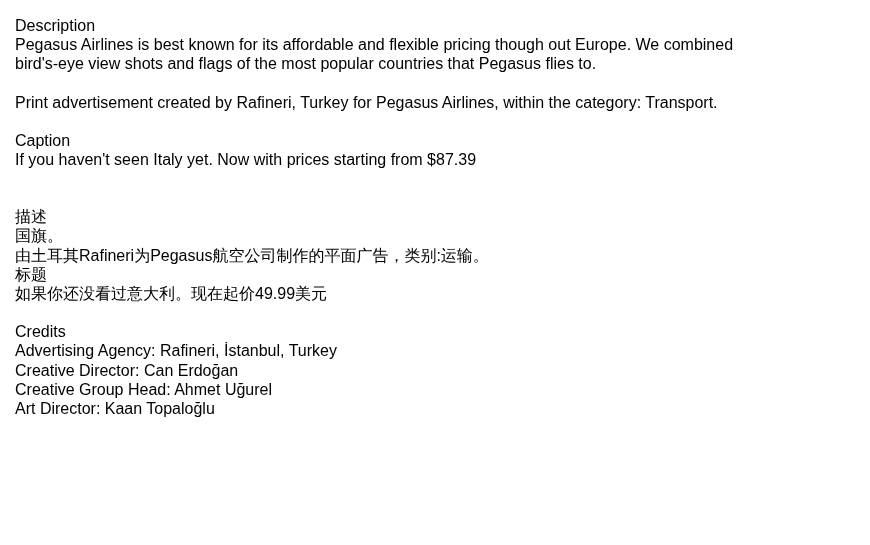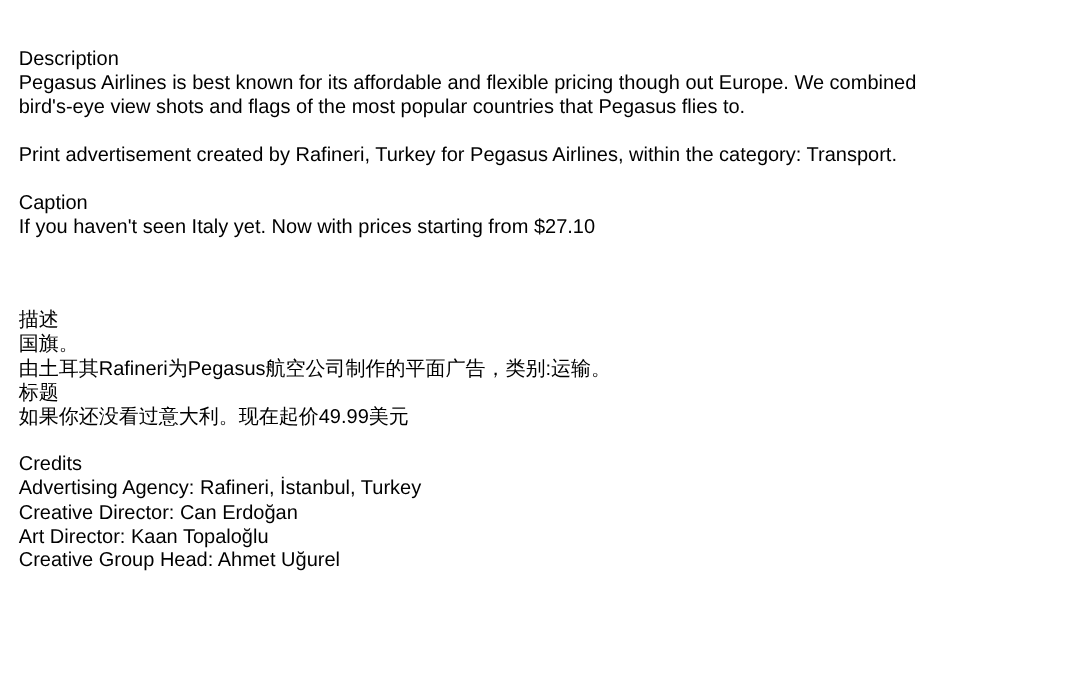--- a/index.html
+++ b/index.html
@@ -5,62 +5,62 @@
   html, body {
     margin: 0;
     padding: 0;
     background: #ffffff;
   }
   .page {
     position: relative;
     width: 870px;
     height: 545px;
     box-sizing: border-box;
-    padding: 38px 15px 0 15px;
+    padding: 16px 15px 0 15px;
     background: #ffffff;
     color: #000000;
     font-family: "Liberation Sans", "DejaVu Sans", sans-serif;
     font-size: 16px;
     line-height: 19.2px;
     overflow: hidden;
   }
   .sec { margin: 0 0 19px 0; }
-  .sec.gap-two { margin-bottom: 56px; }
+  .sec.gap-two { margin-bottom: 38px; }
   .sec.last { margin-bottom: 16px; }
   .line { white-space: pre; }
 </style>
 </head>
 <body>
 
 <div class="page">
 
   <section class="sec">
     <div class="line">Description</div>
     <div class="line">Pegasus Airlines is best known for its affordable and flexible pricing though out Europe. We combined</div>
     <div class="line">bird's-eye view shots and flags of the most popular countries that Pegasus flies to.</div>
   </section>
 
   <section class="sec">
     <div class="line">Print advertisement created by Rafineri, Turkey for Pegasus Airlines, within the category: Transport.</div>
   </section>
 
   <section class="sec gap-two">
     <div class="line">Caption</div>
-    <div class="line">If you haven't seen Italy yet. Now with prices starting from $27.10</div>
+    <div class="line">If you haven't seen Italy yet. Now with prices starting from $87.39</div>
   </section>
 
   <section class="sec">
     <div class="line">描述</div>
     <div class="line">国旗。</div>
     <div class="line">由土耳其Rafineri为Pegasus航空公司制作的平面广告，类别:运输。</div>
     <div class="line">标题</div>
     <div class="line">如果你还没看过意大利。现在起价49.99美元</div>
   </section>
 
   <section class="sec last">
     <div class="line">Credits</div>
     <div class="line">Advertising Agency: Rafineri, İstanbul, Turkey</div>
     <div class="line">Creative Director: Can Erdoğan</div>
+    <div class="line">Creative Group Head: Ahmet Uğurel</div>
     <div class="line">Art Director: Kaan Topaloğlu</div>
-    <div class="line">Creative Group Head: Ahmet Uğurel</div>
   </section>
 
 </div>
 
 </body></html>

